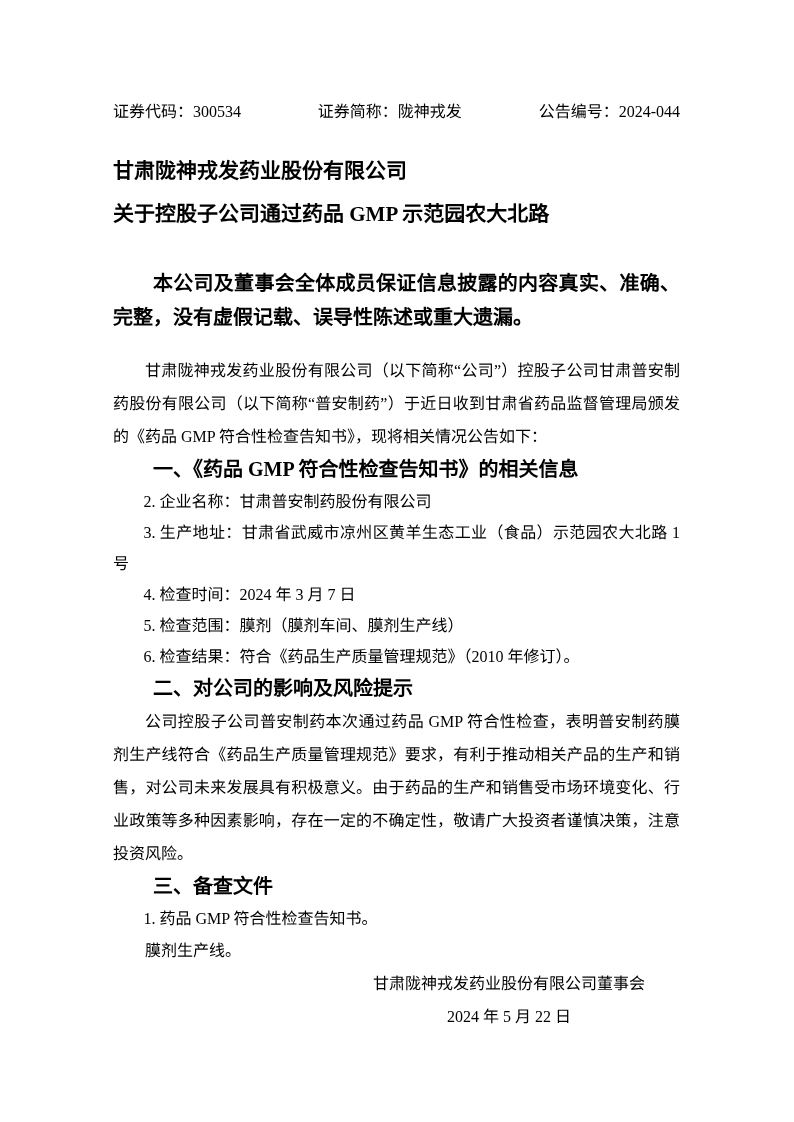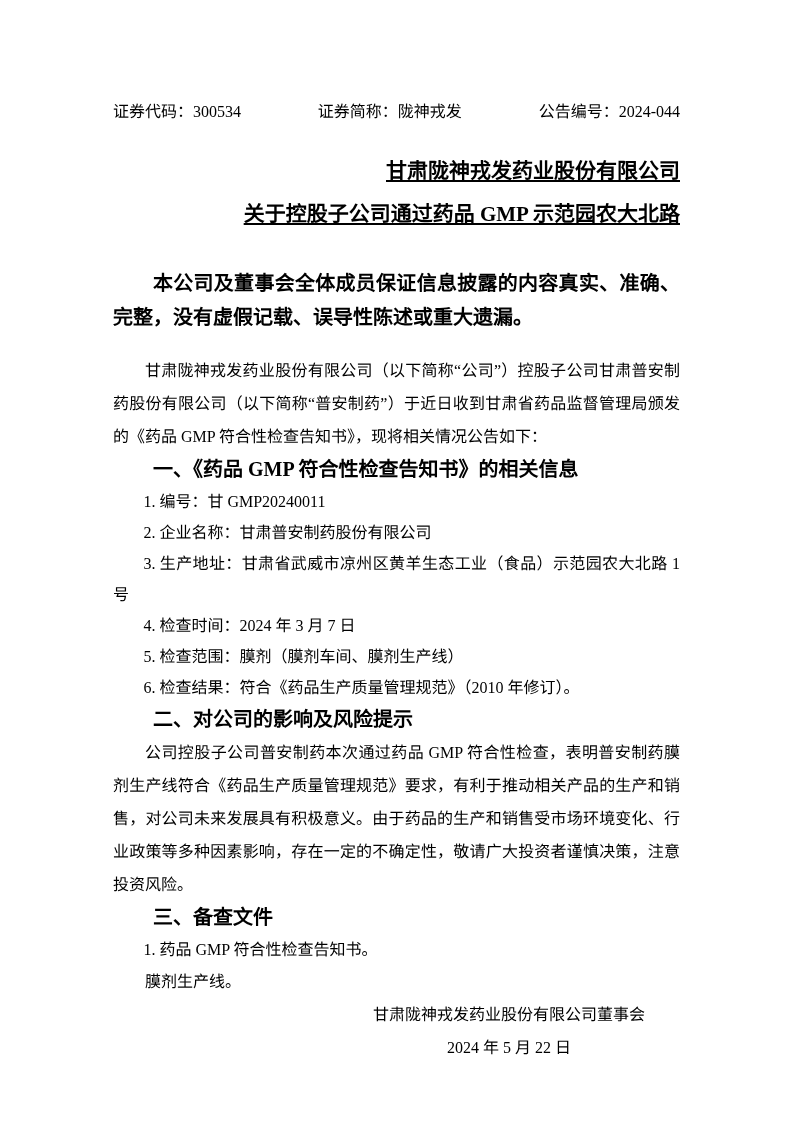--- a/index.html
+++ b/index.html
@@ -24,25 +24,24 @@
     display: flex;
     justify-content: space-between;
     align-items: baseline;
     font-size: 16px;
     line-height: 33px;
     white-space: nowrap;
   }
   
   .doc-title {
     margin-top: 22px;
-    text-align: right;
+    text-align: left;
     font-weight: bold;
     font-size: 21px;
     line-height: 43px;
-    text-decoration: underline;
   }
   .doc-title .title-line { display: block; }
   
   .disclaimer {
     margin-top: 30px;
     font-weight: bold;
     font-size: 20px;
     line-height: 34px;
     text-indent: 2em;
     text-align: justify;
@@ -103,21 +102,20 @@
   <div class="doc-title">
     <span class="title-line">甘肃陇神戎发药业股份有限公司</span>
     <span class="title-line">关于控股子公司通过药品 GMP 示范园农大北路</span>
   </div>
 
   <p class="disclaimer">本公司及董事会全体成员保证信息披露的内容真实、准确、完整，没有虚假记载、误导性陈述或重大遗漏。</p>
 
   <p class="para intro">甘肃陇神戎发药业股份有限公司（以下简称“公司”）控股子公司甘肃普安制药股份有限公司（以下简称“普安制药”）于近日收到甘肃省药品监督管理局颁发的《药品 GMP 符合性检查告知书》，现将相关情况公告如下：</p>
 
   <p class="section-heading">一、《药品 GMP 符合性检查告知书》的相关信息</p>
-  <p class="list-item">1. 编号：甘 GMP20240011</p>
   <p class="list-item">2. 企业名称：甘肃普安制药股份有限公司</p>
   <p class="list-item">3. 生产地址：甘肃省武威市凉州区黄羊生态工业（食品）示范园农大北路 1 号</p>
   <p class="list-item">4. 检查时间：2024 年 3 月 7 日</p>
   <p class="list-item">5. 检查范围：膜剂（膜剂车间、膜剂生产线）</p>
   <p class="list-item">6. 检查结果：符合《药品生产质量管理规范》（2010 年修订）。</p>
 
   <p class="section-heading">二、对公司的影响及风险提示</p>
   <p class="para">公司控股子公司普安制药本次通过药品 GMP 符合性检查，表明普安制药膜剂生产线符合《药品生产质量管理规范》要求，有利于推动相关产品的生产和销售，对公司未来发展具有积极意义。由于药品的生产和销售受市场环境变化、行业政策等多种因素影响，存在一定的不确定性，敬请广大投资者谨慎决策，注意投资风险。</p>
 
   <p class="section-heading">三、备查文件</p>

